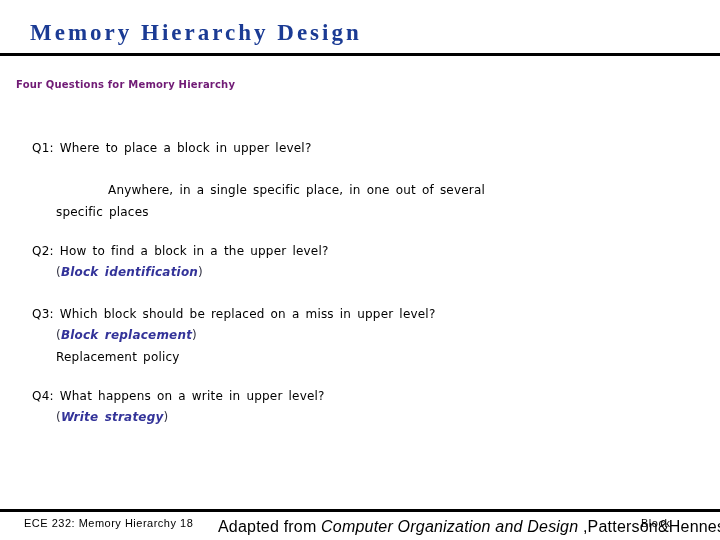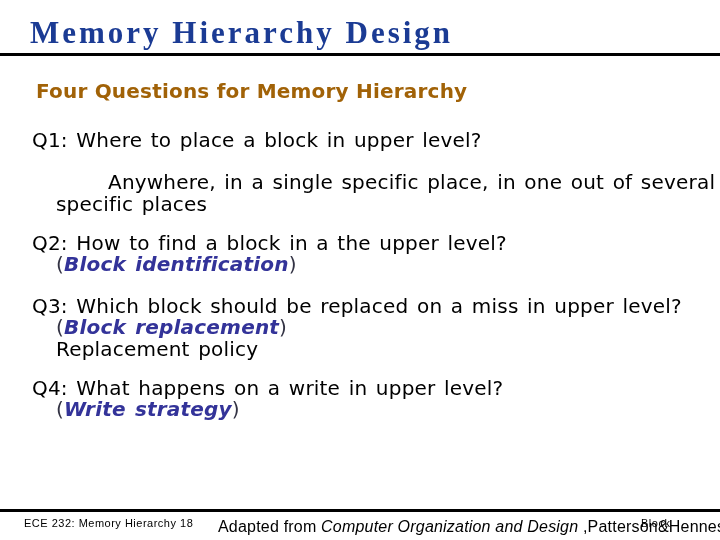--- a/index.html
+++ b/index.html
@@ -14,53 +14,54 @@
     background: #ffffff;
     overflow: hidden;
     font-family: "DejaVu Sans", sans-serif;
   }
   .slide-title {
     position: absolute;
     left: 30px;
     top: 13px;
     font-family: "Liberation Serif", serif;
     font-weight: bold;
-    font-size: 31px;
+    font-size: 23px;
     line-height: 40px;
     letter-spacing: 3px;
     color: #1b3b94;
     white-space: nowrap;
   }
   .rule {
     position: absolute;
     left: 0;
     width: 720px;
     height: 3px;
     background: #000000;
   }
   .rule-top { top: 53px; }
   .rule-bottom { top: 509px; }
   .subtitle {
     position: absolute;
-    left: 36px;
+    left: 16px;
     top: 79px;
-    font-size: 20px;
+    font-size: 10px;
     font-weight: 600;
     letter-spacing: 0.2px;
-    color: #a16207;
+    color: #701a75;
     white-space: nowrap;
   }
   .line {
     position: absolute;
-    font-size: 20px;
+    font-size: 12px;
     line-height: 21px;
     letter-spacing: 0.2px;
     word-spacing: 2px;
     color: #000000;
     white-space: nowrap;
+    margin-top: 8px;
   }
   .q { left: 32px; }
   .ind { left: 56px; }
   .ind-deep { left: 108px; }
   .paren {
     color: #333344;
     font-weight: normal;
     font-style: normal;
   }
   .term {

